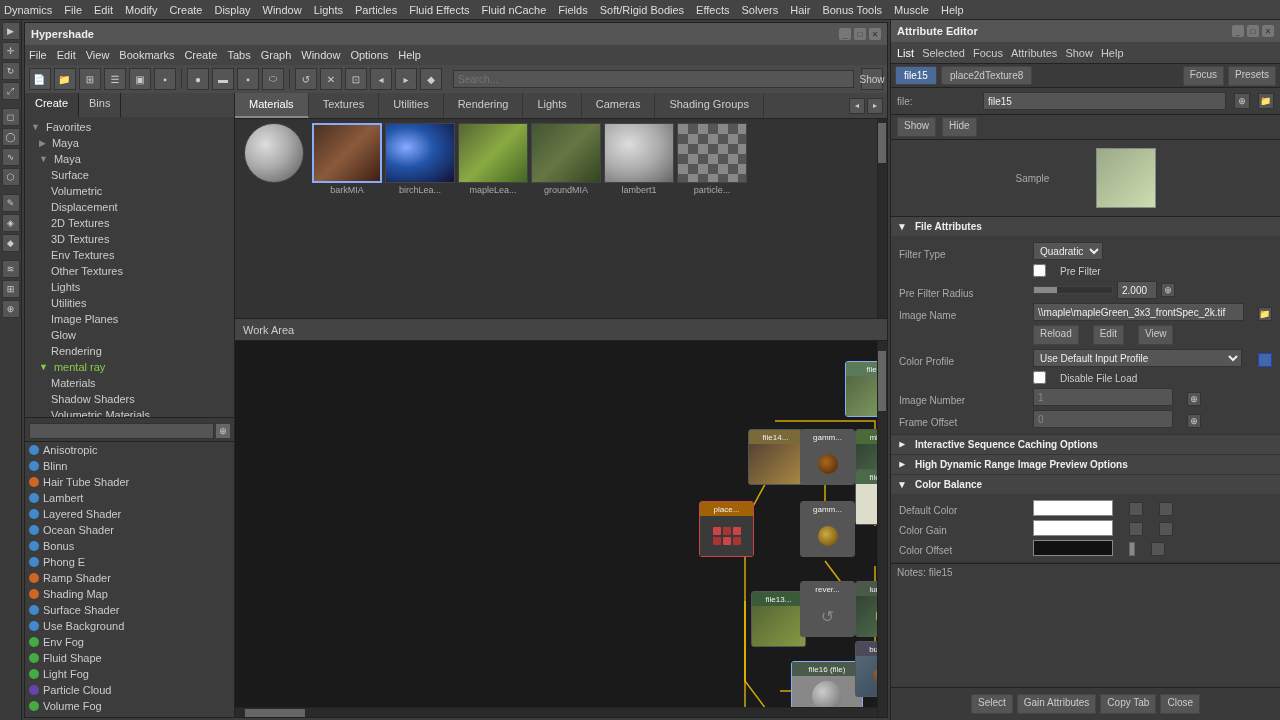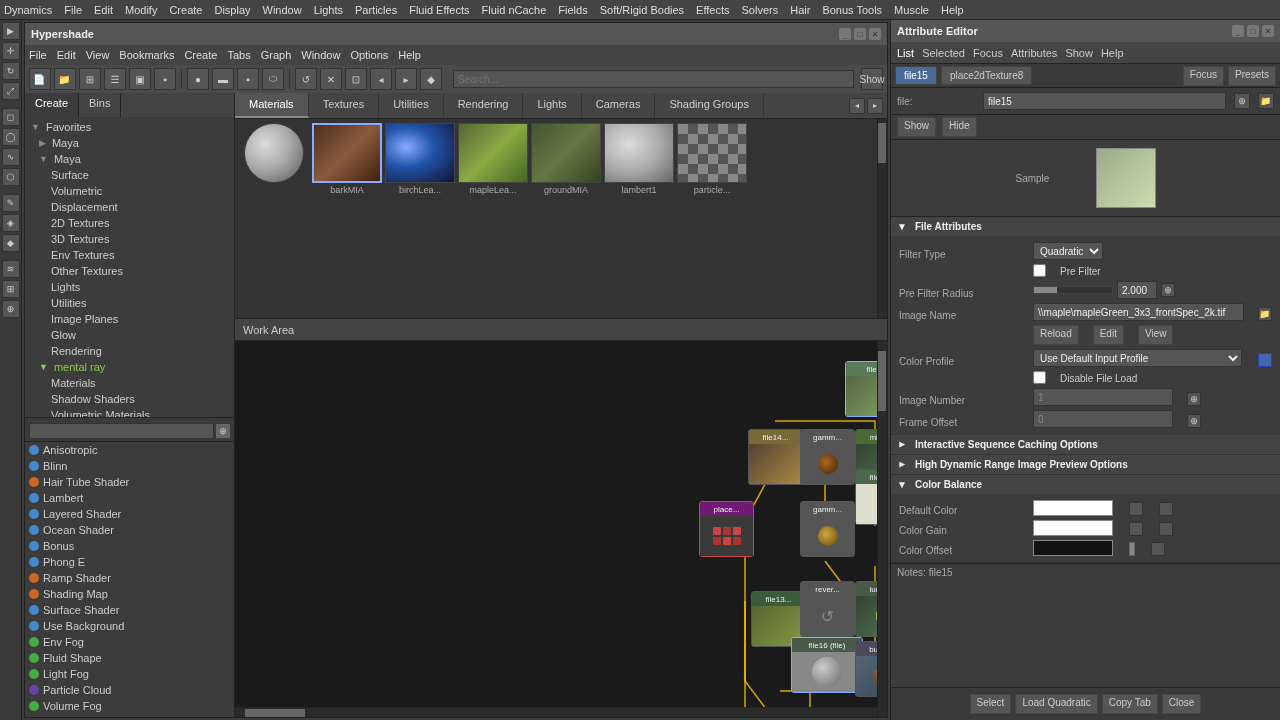--- a/index.html
+++ b/index.html
@@ -457,21 +457,21 @@
               <div style="width:20px;height:20px;border-radius:50%;background:radial-gradient(circle at 40% 40%,#aa6622,#442200);"></div>
             </div>
           </div>
 
           <div class="node" style="left:620px;top:88px;width:55px;">
             <div class="node-header" style="background:#4a6a3a;">mib_t...</div>
             <div class="node-body node-green"></div>
           </div>
 
           <div class="node node-red" style="left:464px;top:160px;width:55px;border-color:#cc4444;">
-            <div class="node-header" style="background:#701a75;">place...</div>
+            <div class="node-header" style="background:#a16207;">place...</div>
             <div class="node-body" style="background:#3a3a3a;display:flex;align-items:center;justify-content:center;">
               <div style="display:grid;grid-template-columns:repeat(3,8px);gap:2px;">
                 <div style="width:8px;height:8px;background:#cc4444;border-radius:1px;"></div>
                 <div style="width:8px;height:8px;background:#aa3333;border-radius:1px;"></div>
                 <div style="width:8px;height:8px;background:#cc4444;border-radius:1px;"></div>
                 <div style="width:8px;height:8px;background:#aa3333;border-radius:1px;"></div>
                 <div style="width:8px;height:8px;background:#cc4444;border-radius:1px;"></div>
                 <div style="width:8px;height:8px;background:#aa3333;border-radius:1px;"></div>
               </div>
             </div>
@@ -499,21 +499,21 @@
             <div class="node-body node-gray" style="display:flex;align-items:center;justify-content:center;font-size:16px;color:#888;">↺</div>
           </div>
 
           <div class="node" style="left:620px;top:240px;width:55px;">
             <div class="node-header" style="background:#4a5a4a;">lumin...</div>
             <div class="node-body node-green" style="display:flex;align-items:center;justify-content:center;">
               <div style="font-size:18px;color:#aabb66;">⬡</div>
             </div>
           </div>
 
-          <div class="node" style="left:556px;top:296px;width:72px;border-color:#88aaff;">
+          <div class="node" style="left:556px;top:320px;width:72px;border-color:#88aaff;">
             <div class="node-header" style="background:#4a5a4a;">file16 (file)</div>
             <div class="node-body" style="background:#888;display:flex;align-items:center;justify-content:center;">
               <div style="width:30px;height:30px;border-radius:50%;background:radial-gradient(circle at 35% 35%,#ccc,#666);"></div>
             </div>
           </div>
 
           <div class="node" style="left:620px;top:300px;width:55px;">
             <div class="node-header" style="background:#4a4a5a;">bump...</div>
             <div class="node-body" style="background:linear-gradient(135deg,#556677,#334455);display:flex;align-items:center;justify-content:center;">
               <div style="width:20px;height:20px;border-radius:50%;background:radial-gradient(circle at 35% 35%,#996644,#443322);"></div>
@@ -692,18 +692,18 @@
         </div>
       </div>
 
       <div id="ae-notes">
         <span>Notes: file15</span>
       </div>
     </div>
 
     <div id="ae-footer">
       <div class="ae-btn">Select</div>
-      <div class="ae-btn">Load Quadratic</div>
+      <div class="ae-btn">Gain Attributes</div>
       <div class="ae-btn">Copy Tab</div>
       <div class="ae-btn">Close</div>
     </div>
   </div>
 </div>
 
 </body></html>

